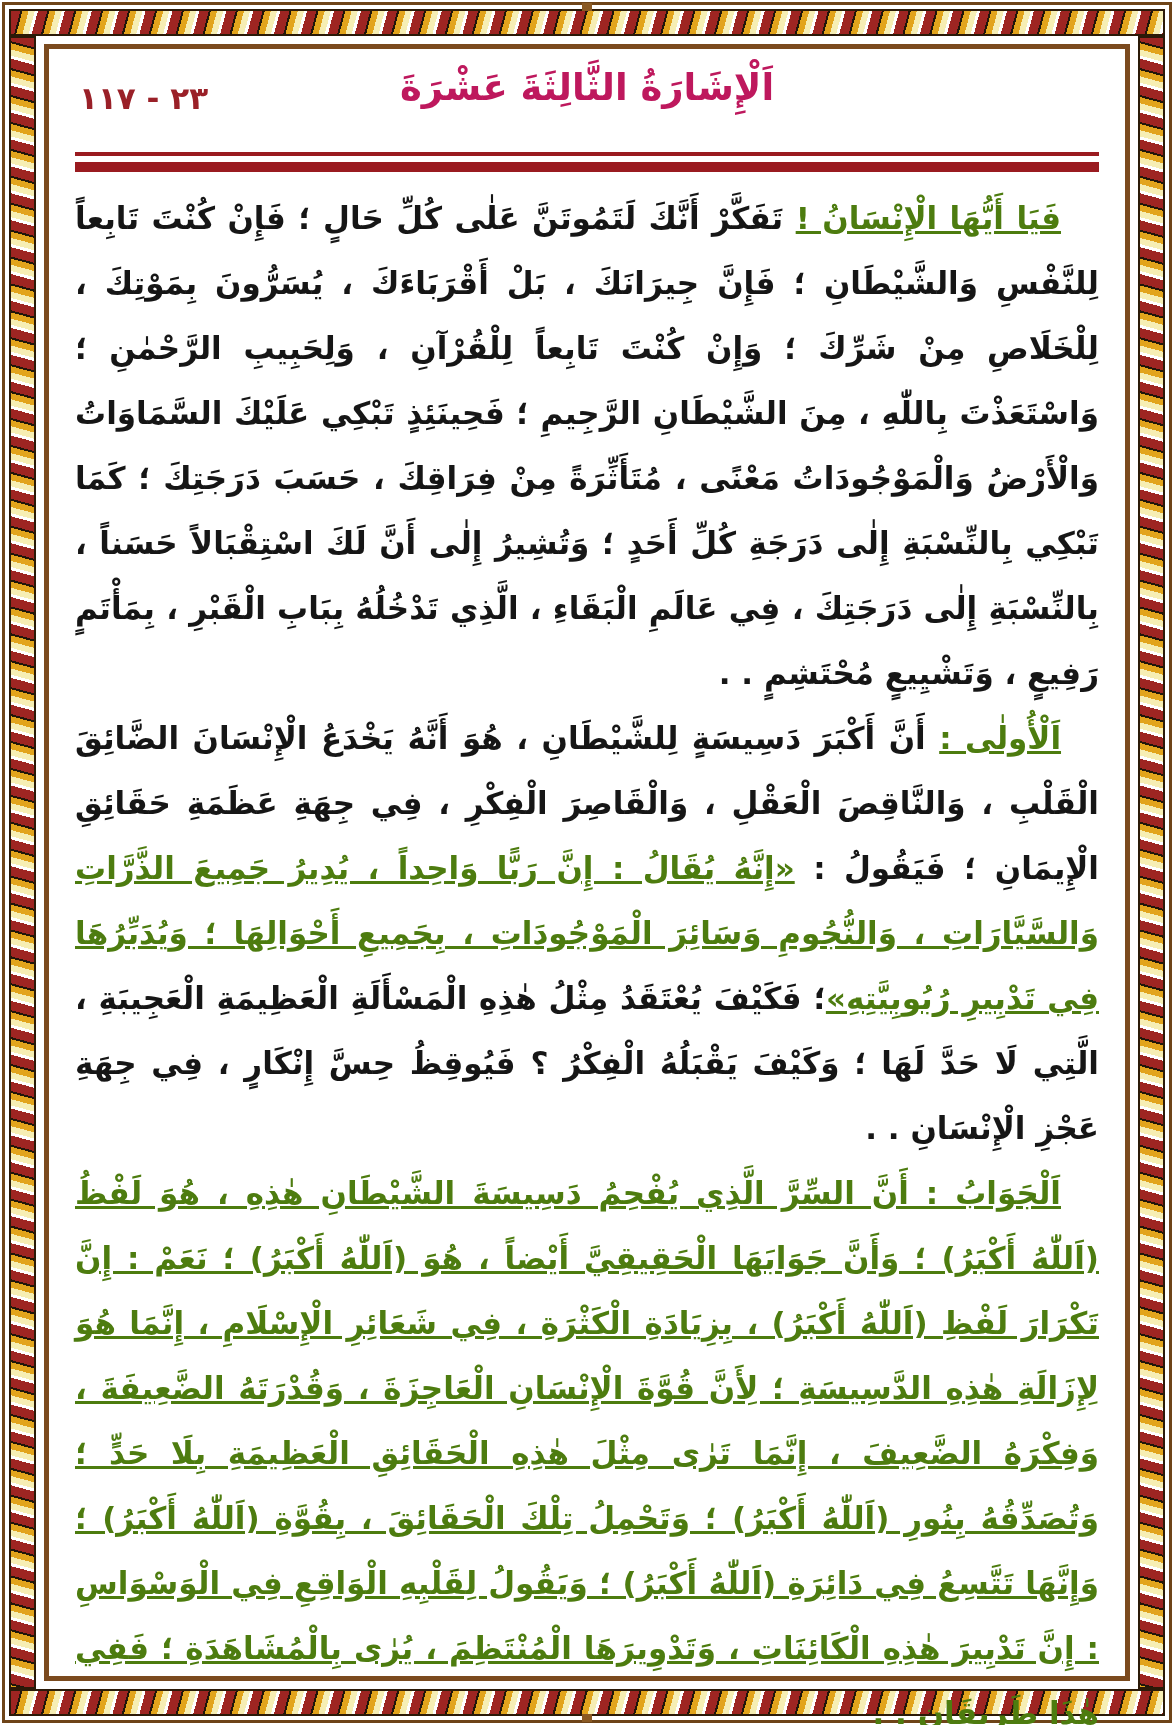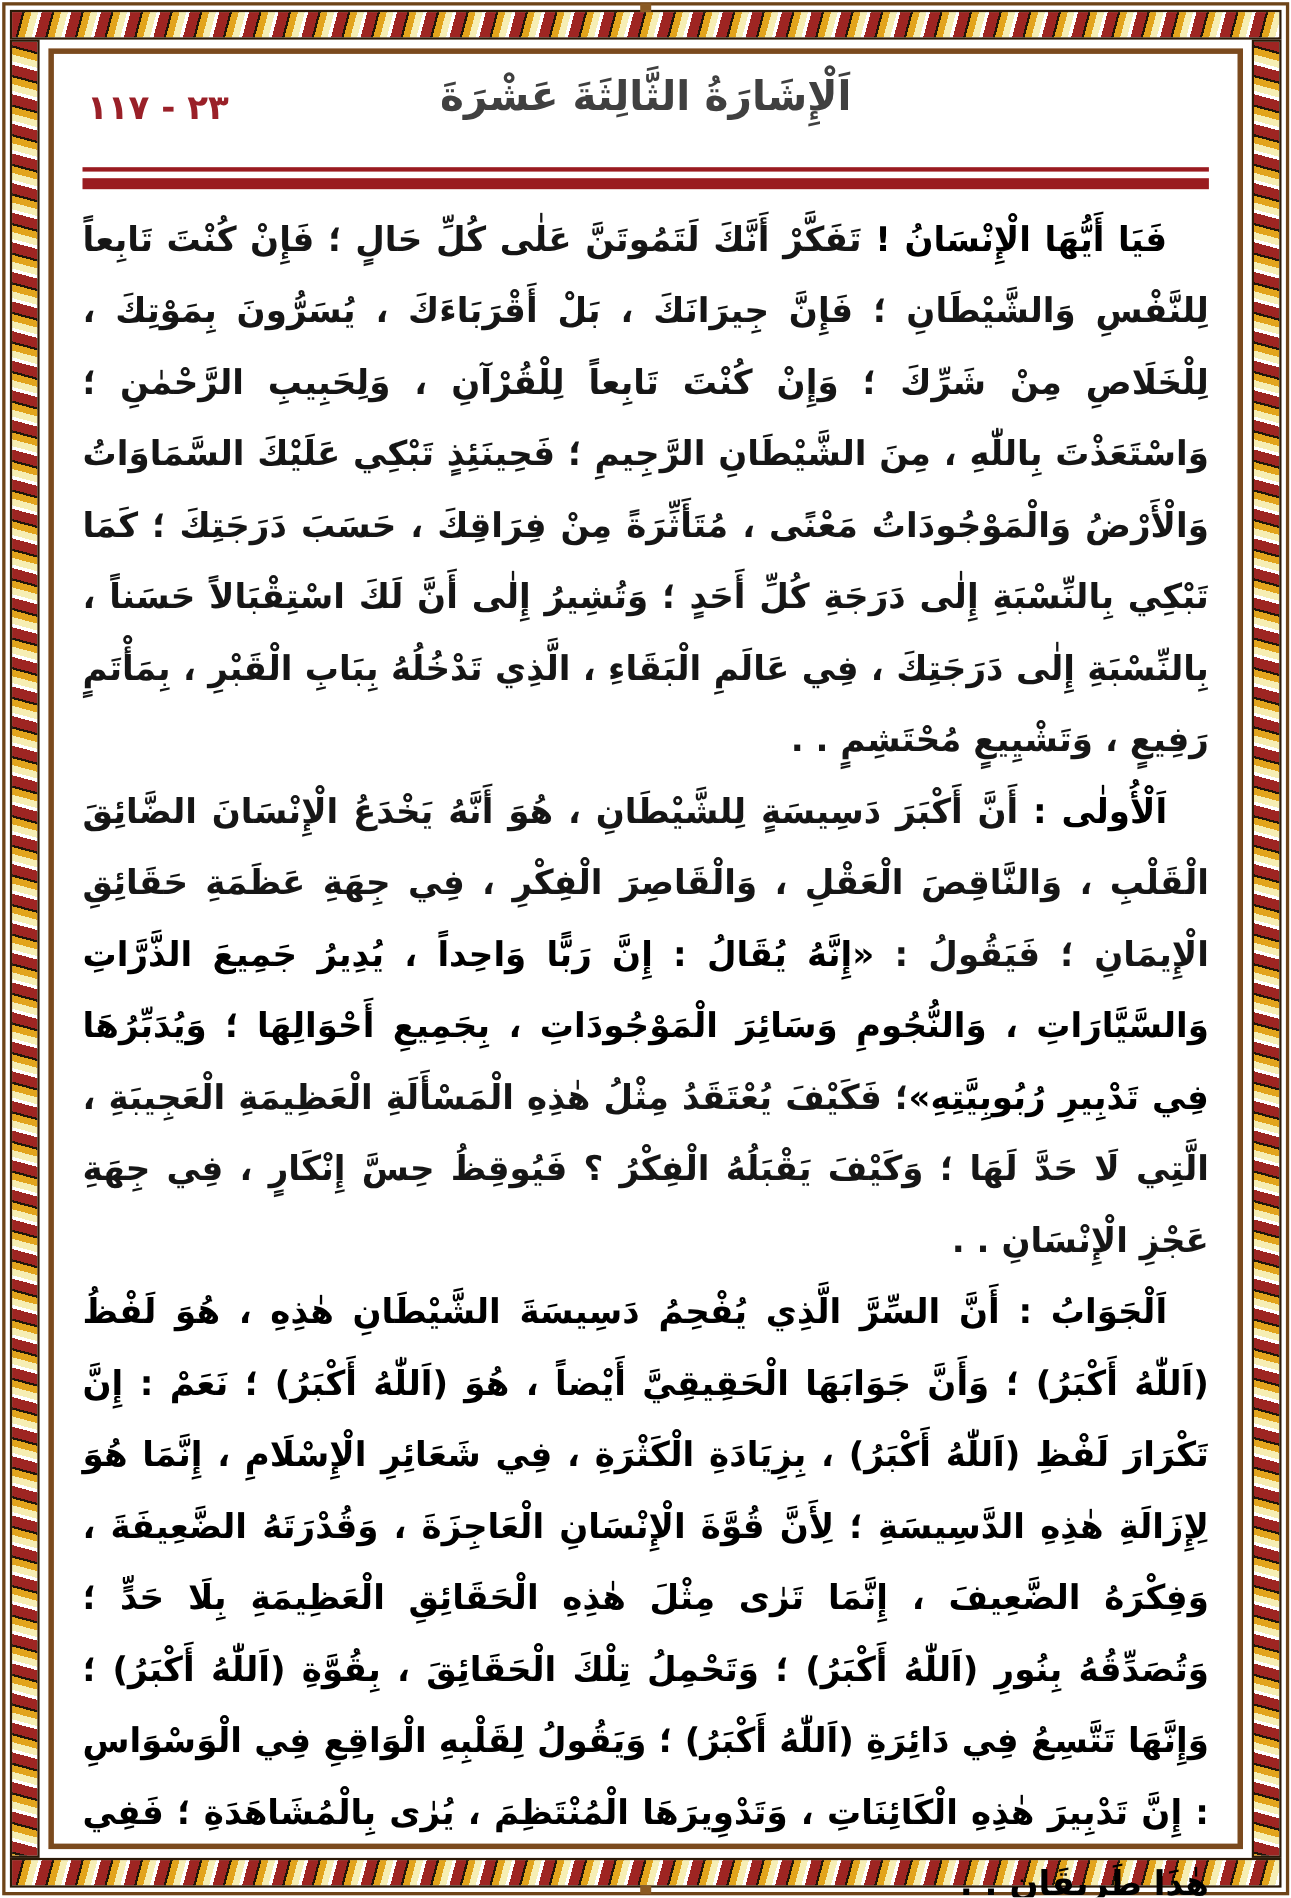--- a/index.html
+++ b/index.html
@@ -38,38 +38,38 @@
   .content { position:absolute; top:58px; left:75px; right:75px; bottom:62px; }
   .header { position:relative; height:78px; }
   .page-number {
     position:absolute; left:4px; top:22px;
     direction:rtl;
     font-size:31px; font-weight:bold; color:#9a2028;
     letter-spacing:2px;
   }
   .page-title {
     text-align:center; padding-top:8px;
-    font-size:37px; font-weight:bold; color:#404040;
+    font-size:37px; font-weight:bold; color:#be185d;
   }
   .double-rule { margin-top:16px; }
   .rule-thin  { height:4px;  background:#9a1b20; }
   .rule-gap   { height:6px; }
   .rule-thick { height:10px; background:#9a1b20; }
 
   .body-text {
     margin-top:14px;
     direction:rtl;
     text-align:justify;
     font-size:31px;
     line-height:65px;
     font-weight:bold;
     color:#161616;
   }
   .body-text p { margin:0; text-indent:38px; }
-  .red { color:#000000; }
+  .red { color:#4d7c0f;text-decoration:underline; }
   .orn { font-size:34px; }
 </style>
 </head>
 <body>
 
 <div class="page">
 
   <div class="outer-line"></div>
   <div class="band band-top"></div>
   <div class="band band-bottom"></div>

